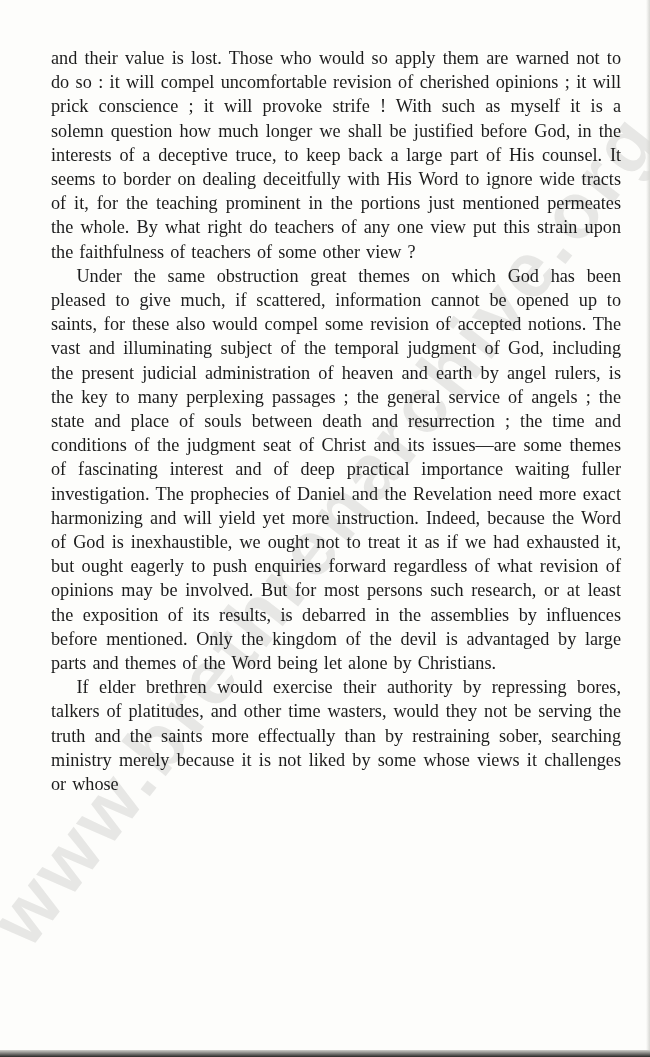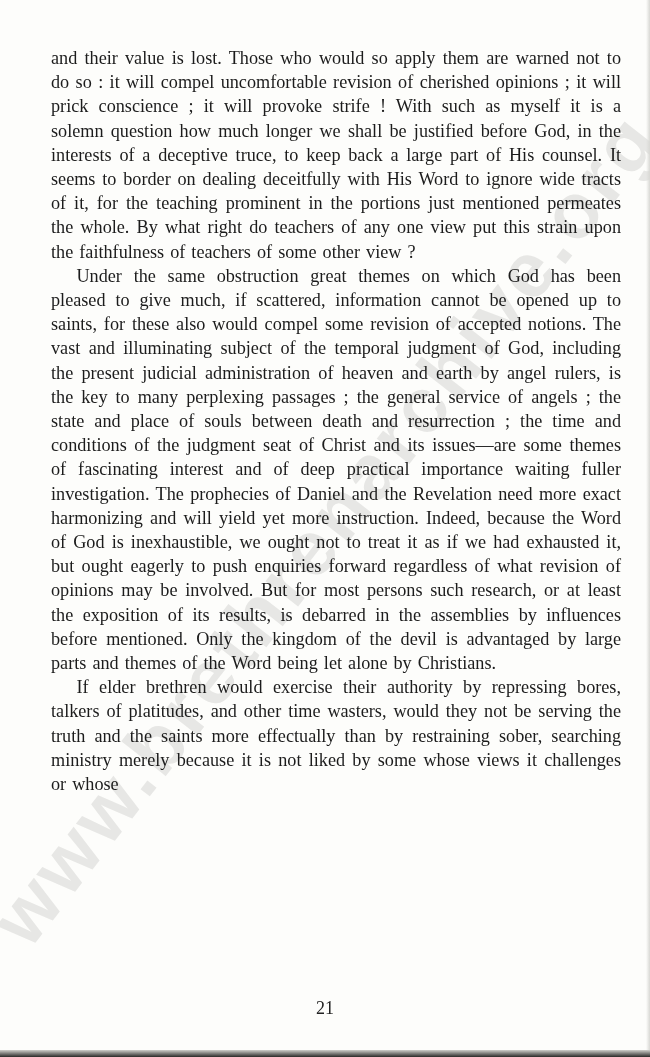--- a/index.html
+++ b/index.html
@@ -82,18 +82,17 @@
 <div class="scan-page">
 
   <div class="watermark">www.brethrenarchive.org</div>
 
   <div class="text-block">
     <p>and their value is lost.  Those who would so apply them are warned not to do so :  it will compel uncomfortable revision of cherished opinions ;  it will prick conscience ;  it will provoke strife !   With such as myself it is a solemn question how much longer we shall be justified before God, in the interests of a deceptive truce, to keep back a large part of His counsel.   It seems to border on dealing deceitfully with His Word to ignore wide tracts of it, for the teaching prominent in the portions just mentioned permeates the whole.   By what right do teachers of any one view put this strain upon the faithfulness of teachers of some other view ?</p>
     <p class="indent">Under the same obstruction great themes on which God has been pleased to give much, if scattered, information cannot be opened up to saints, for these also would compel some revision of accepted notions.   The vast and illuminating subject of the temporal judgment of God, including the present judicial administration of heaven and earth by angel rulers, is the key to many perplexing passages ;  the general service of angels ;  the state and place of souls between death and resurrection ;  the time and conditions of the judgment seat of Christ and its issues—are some themes of fascinating interest and of deep practical importance waiting fuller investigation.   The prophecies of Daniel and the Revelation need more exact harmonizing and will yield yet more instruction.   Indeed, because the Word of God is inexhaustible, we ought not to treat it as if we had exhausted it, but ought eagerly to push enquiries forward regardless of what revision of opinions may be involved.   But for most persons such research, or at least the exposition of its results, is debarred in the assemblies by influences before mentioned.   Only the kingdom of the devil is advantaged by large parts and themes of the Word being let alone by Christians.</p>
     <p class="indent">If elder brethren would exercise their authority by repressing bores, talkers of platitudes, and other time wasters, would they not be serving the truth and the saints more effectually than by restraining sober, searching ministry merely because it is not liked by some whose views it challenges or whose</p>
   </div>
 
-  <div class="page-number">21</div>
 
   <div class="scan-edge-right"></div>
   <div class="scan-edge-bottom"></div>
 
 </div>
 
 </body></html>

